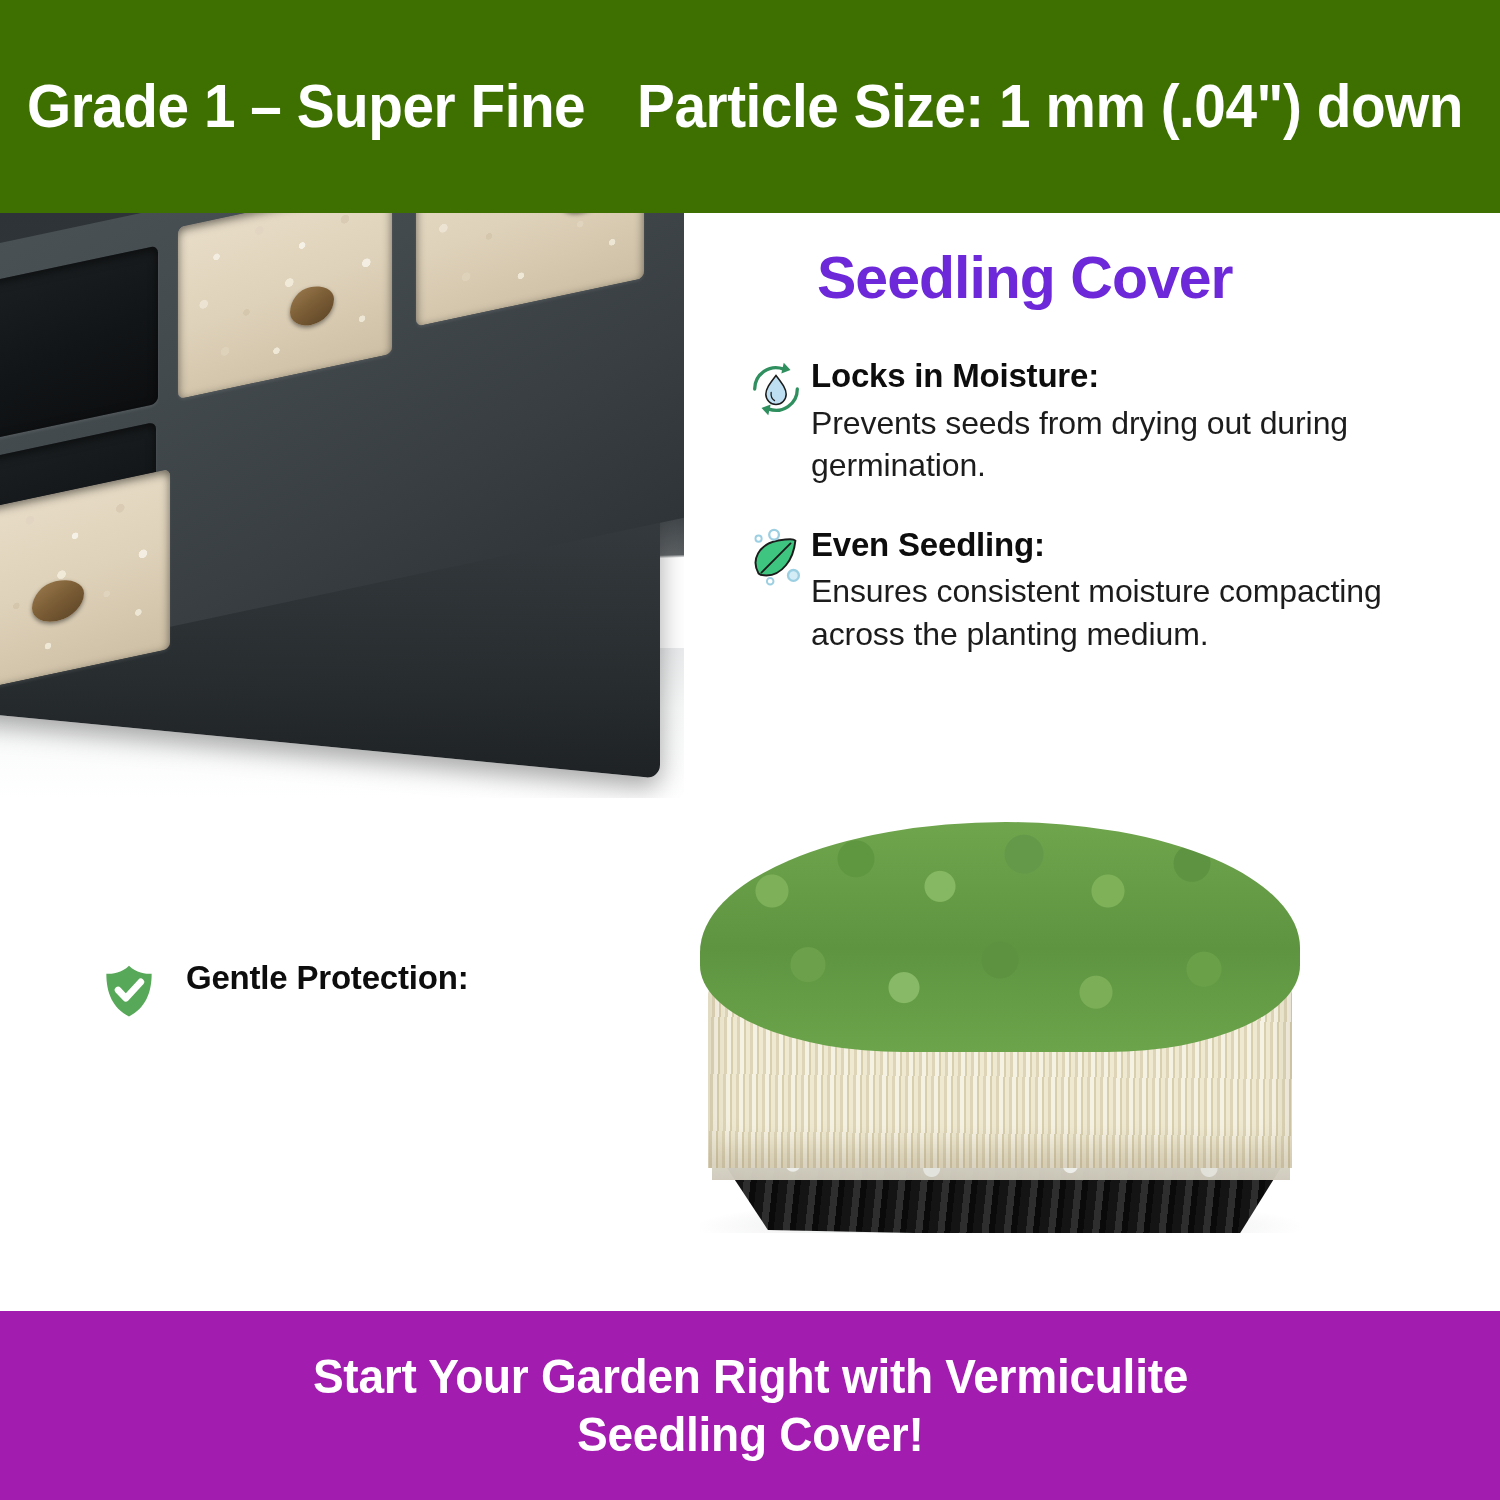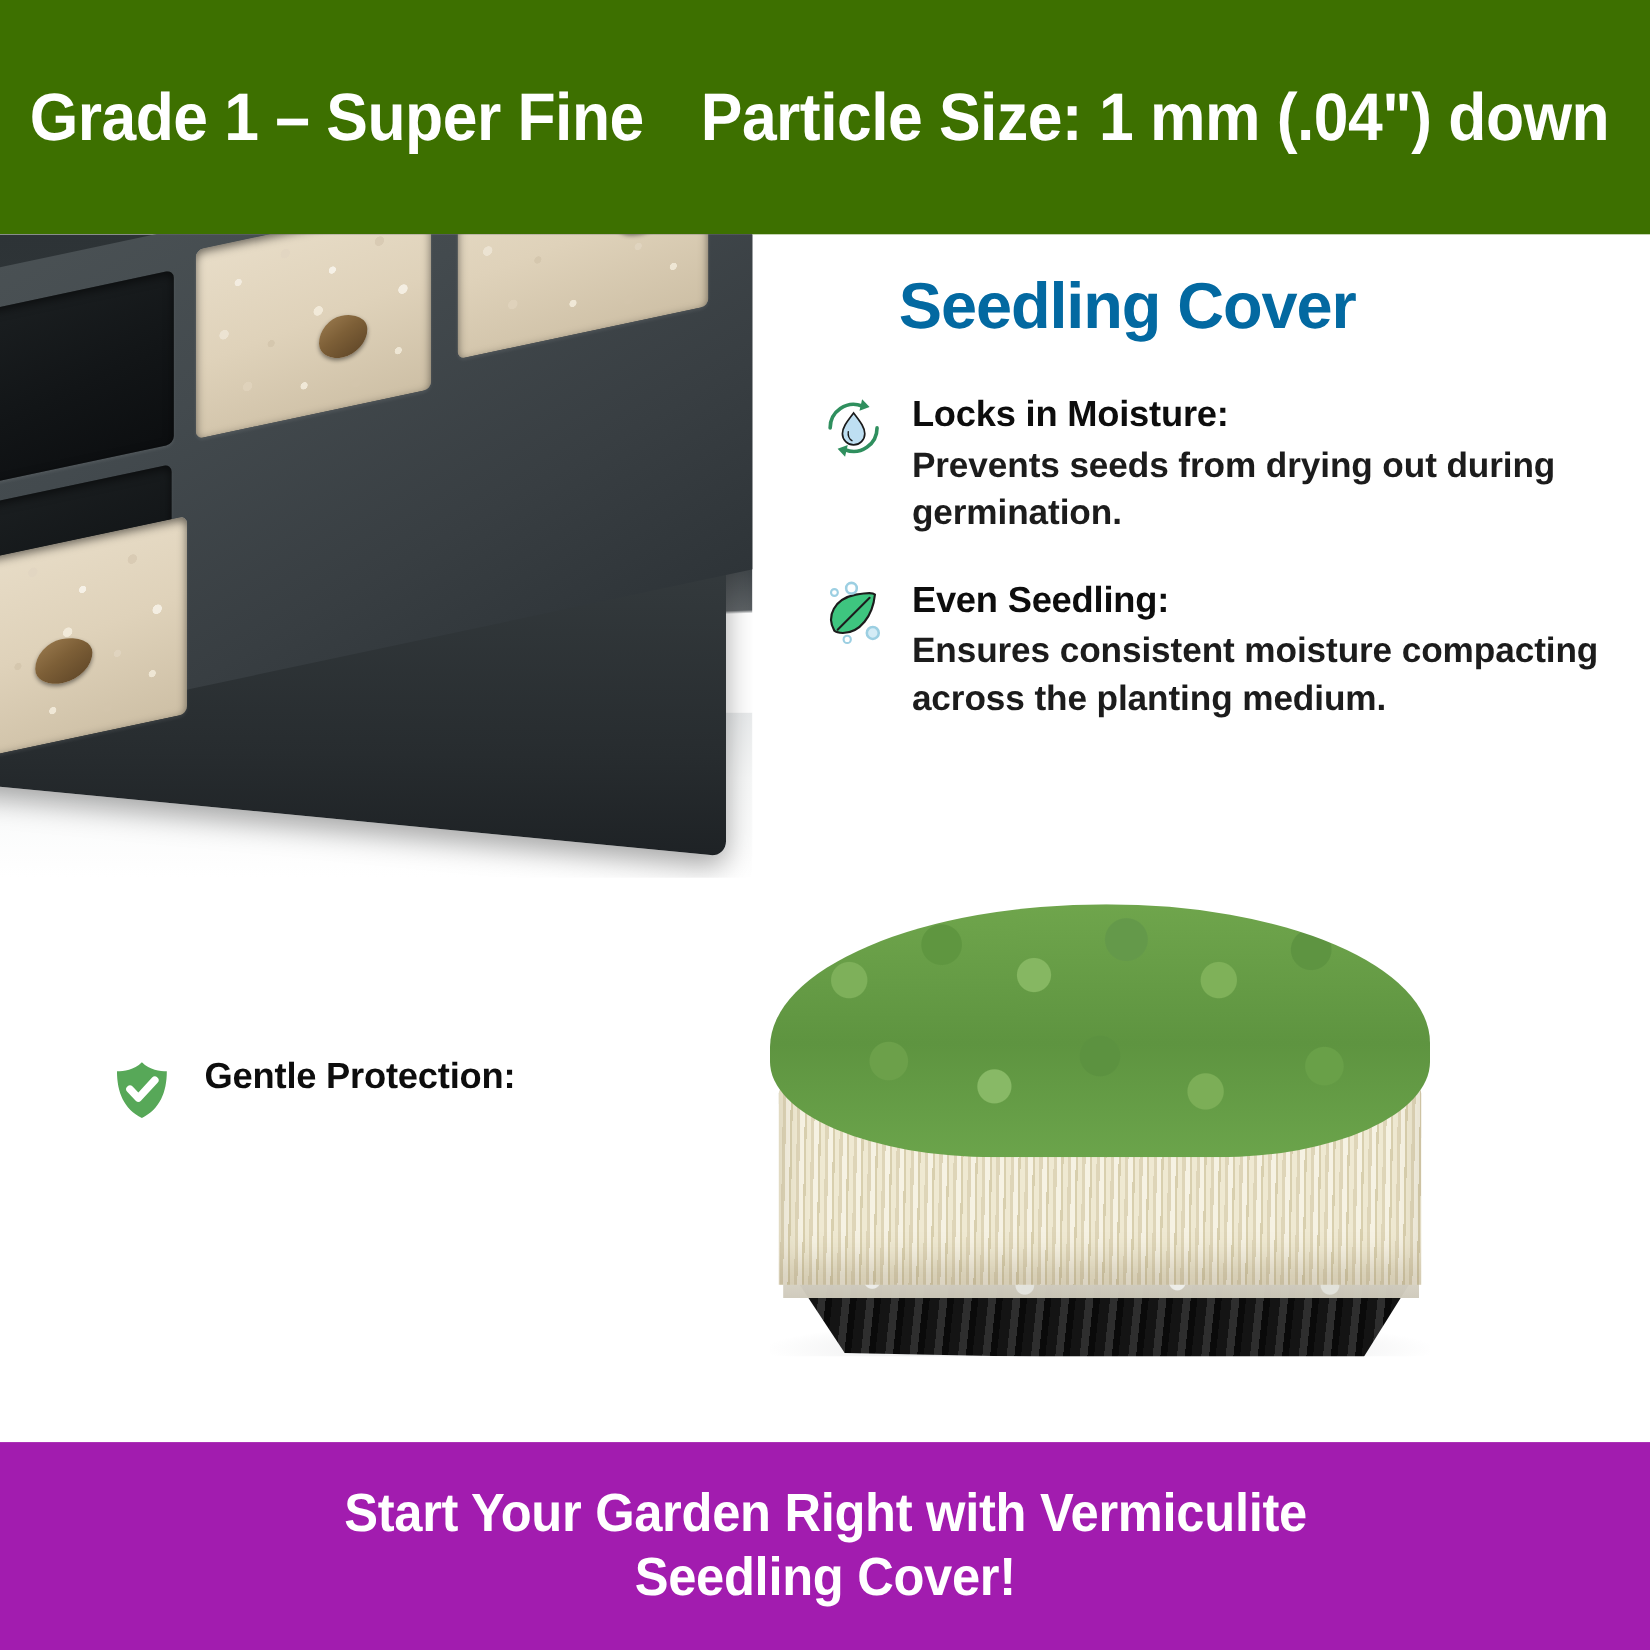--- a/index.html
+++ b/index.html
@@ -92,39 +92,39 @@
     background:linear-gradient(150deg,#9a7a4e 0%,#7d5f37 45%,#5e4527 100%);
     border-radius:45% 55% 50% 48% / 55% 45% 55% 45%;
     box-shadow:0 2px 4px rgba(0,0,0,0.45);
   }
 
   
   .right-col{
     position:absolute; left:745px; top:248px; width:710px;
   }
   .section-title{
-    font-size:59px; font-weight:700; color:#0369a1;
+    font-size:59px; font-weight:700; color:#6d28d9;
     letter-spacing:-1px; line-height:1.05;
     margin-left:72px; margin-bottom:44px;
     white-space:nowrap;
   }
   .feature{
-    display:flex; align-items:flex-start; gap:22px;
+    display:flex; align-items:flex-start; gap:4px;
     margin-bottom:36px;
   }
   .feature .ficon{
     flex:0 0 62px; width:62px; height:62px; margin-top:4px;
   }
   .feature .ftext{ flex:1 1 auto; padding-top:2px; }
   .f-title{
     font-size:33px; font-weight:700; color:#0d0d0d;
     letter-spacing:-0.2px; line-height:1.2; margin-bottom:6px;
   }
   .f-desc{
-    font-size:32px; font-weight:700; color:#1c1c1c;
+    font-size:32px; font-weight:400; color:#1c1c1c;
     line-height:1.33; letter-spacing:-0.1px;
   }
 
   
   .bottom-left-feature{
     position:absolute; left:100px; top:958px; width:520px;
     display:flex; align-items:flex-start; gap:28px;
   }
   .bottom-left-feature .ficon{ flex:0 0 58px; width:58px; height:58px; margin-top:4px; }
 

